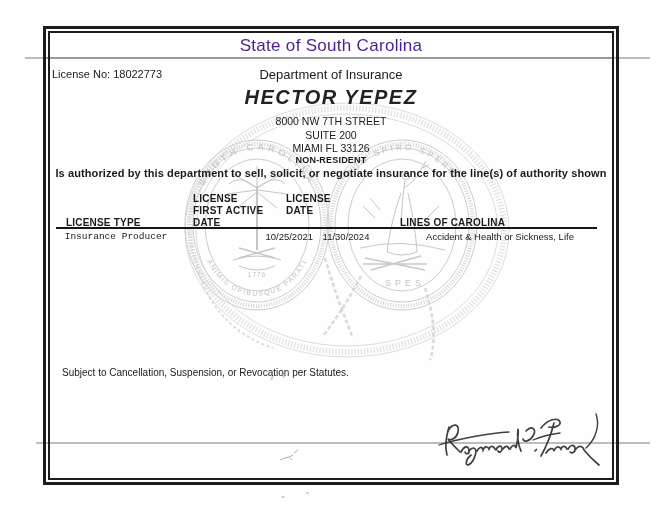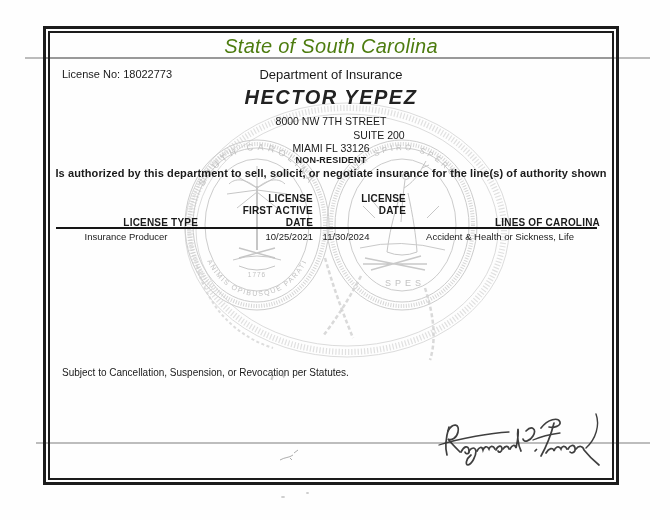--- a/index.html
+++ b/index.html
@@ -11,38 +11,38 @@
   
   .scanline-top{left:25px;top:57px;width:625px;height:2px;background:#a6a6a6;opacity:.75;}
   .scanline-top-inner{left:46px;top:57px;width:566px;height:2px;background:#8d8d8d;opacity:.75;}
   .scanline-bottom{left:36px;top:442px;width:614px;height:2px;background:#b2b2b2;opacity:.85;}
 
   
   .frame{left:43px;top:26px;width:570px;height:453px;border:3px solid #1c1c1c;}
   .frame-inner{position:absolute;inset:2px;border:2px solid #1c1c1c;}
 
   
-  .title{top:36px;font-size:20px;line-height:20px;letter-spacing:.3px;color:#4d7c0f;font-style:italic;}
-  .license-no{left:62px;top:68px;font-size:11px;}
+  .title{top:36px;font-size:17px;line-height:20px;letter-spacing:.3px;color:#4c1d95;}
+  .license-no{left:52px;top:68px;font-size:11px;}
   .dept{top:67px;font-size:13px;}
   .name{top:88px;font-size:20px;line-height:18px;font-weight:bold;font-style:italic;letter-spacing:1.5px;color:#222;}
   .addr{font-size:10.5px;line-height:12px;}
-  .a1{top:115px;} .a2{top:129px;padding-left:48px;} .a3{top:142px;}
+  .a1{top:115px;} .a2{top:129px;} .a3{top:142px;}
   .nonres{top:155px;font-size:9px;font-weight:bold;letter-spacing:.2px;}
   .auth{top:167px;font-size:11px;font-weight:bold;letter-spacing:.1px;}
 
   
-  .hdr{position:absolute;text-align:right;font-weight:bold;font-size:10px;line-height:12px;letter-spacing:.2px;}
+  .hdr{position:absolute;text-align:left;font-weight:bold;font-size:10px;line-height:12px;letter-spacing:.2px;}
   .hdr-c2{left:193px;width:120px;top:193px;}
   .hdr-c3{left:286px;width:120px;top:193px;}
-  .hdr-c1{left:38px;width:160px;top:217px;}
+  .hdr-c1{left:66px;width:160px;top:217px;}
   .hdr-c4{left:400px;width:200px;top:217px;}
   .rule{left:56px;top:227px;width:541px;height:2px;background:#161616;}
   .cell{position:absolute;text-align:center;font-size:9.5px;line-height:11px;top:231px;}
-  .cell-c1{left:46px;width:160px;}
+  .cell-c1{left:36px;width:160px;font-family:Liberation Mono, monospace;}
   .cell-c2{left:193px;width:120px;text-align:right;}
   .cell-c3{left:286px;width:120px;}
   .cell-c4{left:400px;width:200px;}
 
   .statute{left:62px;top:367px;font-size:10px;}
 
   
   .watermark{left:175px;top:98px;}
   .signature{left:436px;top:407px;}
   .smudge{left:278px;top:447px;}

